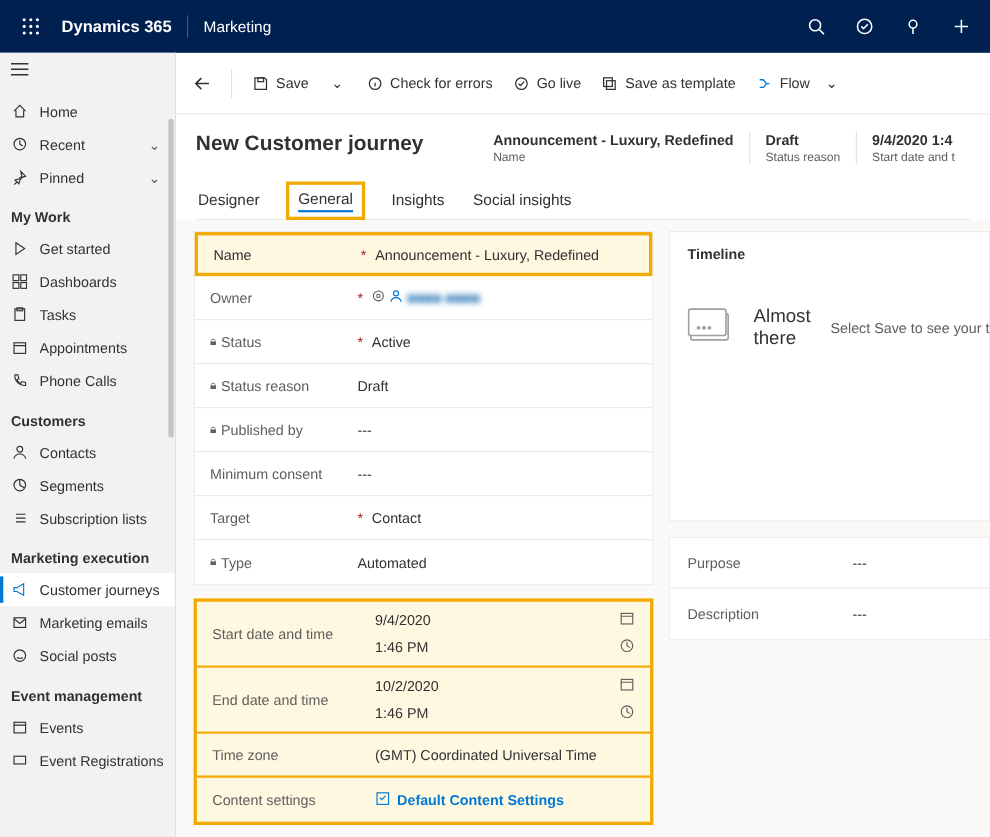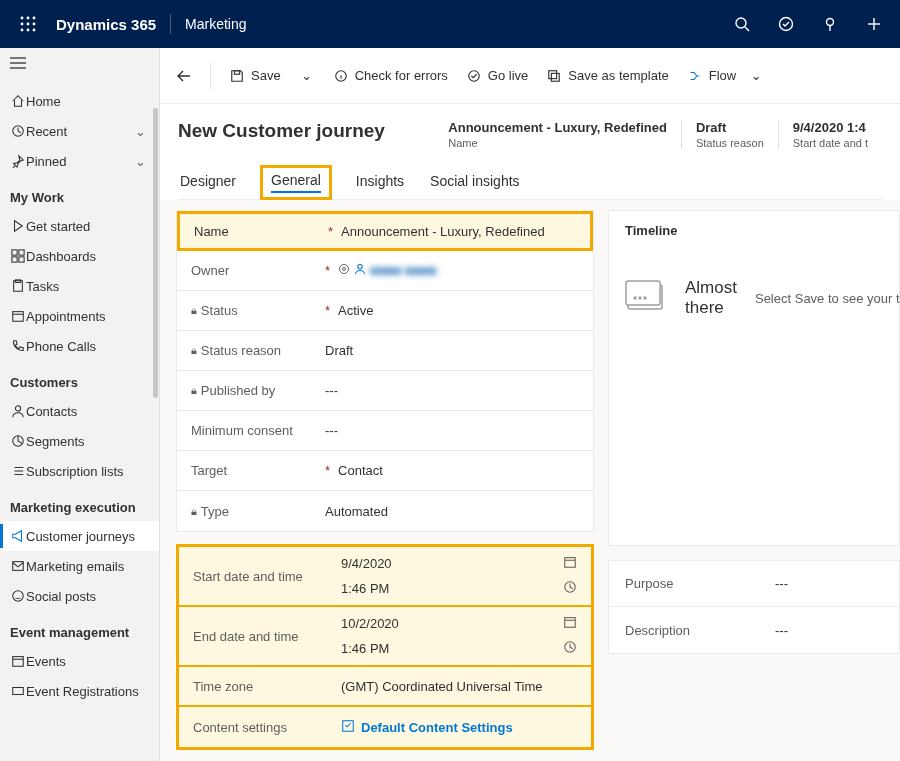--- a/index.html
+++ b/index.html
@@ -13,21 +13,21 @@
 .brand-area { font-size:14px; }
 .topbar-spacer { flex:1; }
 .top-icons { display:flex; align-items:center; }
 .top-icon { width:44px; height:48px; display:flex; align-items:center; justify-content:center; }
 
 
 .shell { display:flex; height:calc(761px - 48px); }
 
 
 .sidebar { width:160px; background:#f3f2f1; border-right:1px solid #e1dfdd; display:flex; flex-direction:column; overflow:hidden; position:relative; flex-shrink:0;}
-.side-row { display:flex; align-items:center; height:30px; padding:0 10px; cursor:pointer; }
+.side-row { display:flex; align-items:center; height:30px; padding:0 10px; gap:10px; cursor:pointer; }
 .side-row .icon { width:16px; display:flex; justify-content:center; color:#323130; }
 .side-row .lbl { flex:1; font-size:13px; color:#323130; white-space:nowrap; overflow:hidden; }
 .side-row.selected { background:#fff; }
 .side-row.selected::before { content:""; position:absolute; left:0; width:3px; height:24px; background:#0078d4; }
 .side-group { padding:14px 10px 6px; font-weight:600; font-size:13px; color:#323130;}
 .chev-col { width:14px; color:#605e5c; }
 .side-scroll { position:relative; }
 .side-scrollbar { position:absolute; right:1px; top:60px; width:5px; height:290px; background:#c8c6c4; border-radius:3px; }
 
 
@@ -72,21 +72,21 @@
 .hl-box { border:3px solid #f2a900; background:#fff8e1;}
 .hl-row .form-lbl, .hl-row .form-val { color:#323130;}
 
 .dt-row { display:flex; align-items:center; padding:8px 14px; }
 .dt-lbl { width:148px; font-size:13px; color:#605e5c;}
 .dt-vals { flex:1; display:flex; flex-direction:column; gap:8px;}
 .dt-line { display:flex; align-items:center; justify-content:space-between;}
 .dt-line .v { font-size:13px; color:#323130;}
 .mini-icon { color:#605e5c; }
 
-.timeline-card { padding:12px 16px; height:336px;}
+.timeline-card { padding:12px 16px; height:264px;}
 .timeline-title { font-size:13px; font-weight:600; color:#323130; margin-bottom:40px;}
 .timeline-body { display:flex; flex-direction:row; align-items:center; gap:18px; color:#605e5c;}
 .timeline-svg { color:#a19f9d;}
 .timeline-h { font-size:17px; color:#323130;}
 .timeline-sub { font-size:13px; white-space:nowrap;}
 
 .kv-card { padding:0;}
 .kv-row { display:flex; align-items:center; height:46px; border-bottom:1px solid #edebe9; padding:0 16px;}
 .kv-row:last-child { border-bottom:none;}
 .kv-lbl { width:150px; font-size:13px; color:#605e5c;}

